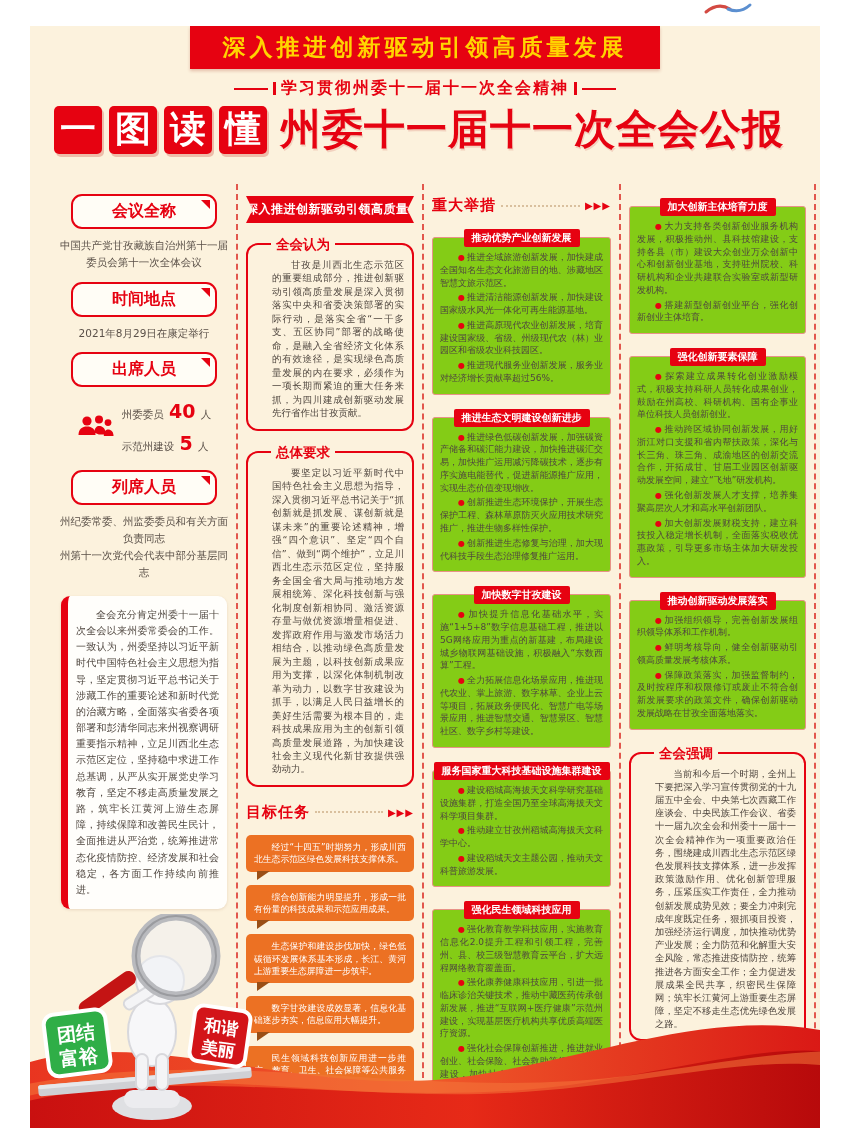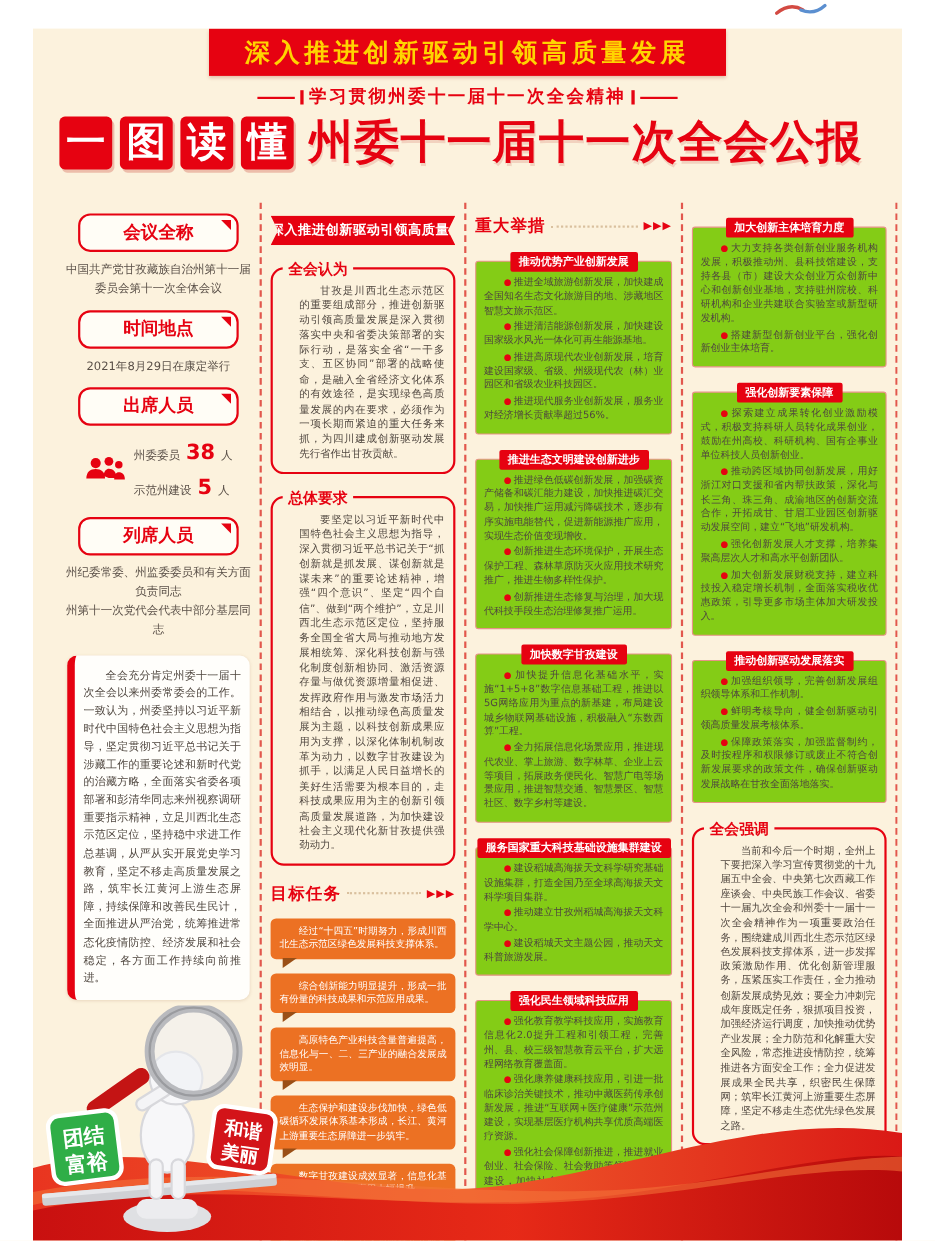--- a/index.html
+++ b/index.html
@@ -74,21 +74,21 @@
   .card p { text-indent:2em; }
 
   
   .ribbon {
     margin-top:12px; background:#e60211; color:#fff; font-size:12px; font-weight:bold;
     text-align:center; padding:5px 0; letter-spacing:.5px; white-space:nowrap;
     clip-path:polygon(0 0,100% 0,96% 50%,100% 100%,0 100%,4% 50%);
   }
   .outbox { position:relative; border:2px solid #e60211; border-radius:12px; margin-top:20px; padding:13px 8px 9px; }
   .outbox-title {
-    position:absolute; top:-9px; left:9px; background:#fcf2dd; color:#e60211;
+    position:absolute; top:-9px; left:23px; background:#fcf2dd; color:#e60211;
     font-size:13.5px; font-weight:bold; padding:0 5px; white-space:nowrap;
   }
   .outbox p { font-size:9.5px; line-height:1.42; color:#4f463f; text-indent:2em; text-align:justify;margin-left:16px; }
   .sec-head { display:flex; align-items:center; margin-top:16px; }
   .sec-title { color:#e60211; font-size:15px; font-weight:bold; letter-spacing:1px; white-space:nowrap; }
   .sec-dots { flex:1; border-bottom:2px dotted #d9c09e; height:1px; margin:0 5px; }
   .sec-arrows { color:#e60211; font-size:10px; letter-spacing:1px; white-space:nowrap; }
   .goal {
     position:relative; background:#ec7123; color:#fff; border-radius:5px;
     padding:6px 8px; font-size:8.8px; line-height:1.4; margin-top:13px;
@@ -164,21 +164,21 @@
           <circle cx="10" cy="8" r="4.6"></circle>
             <path d="M1.5 22c0-6 3.6-8.6 8.5-8.6s8.5 2.6 8.5 8.6z"></path>
           <circle cx="22" cy="6.4" r="4.0"></circle>
             <path d="M17 19.5c.8-4.6 2.8-6.4 5-6.4 3.8 0 6.8 2.6 6.8 8.4h-7z"></path>
           <circle cx="31" cy="9.6" r="3.4"></circle>
             <path d="M26.8 23c0-4.6 1.8-6.6 4.2-6.6 3.2 0 5.5 2.2 5.5 6.6z"></path>
         </svg>
         <div class="attend-lines">
           <div>
             <span>州委委员</span>
-            <span class="attend-num">38</span>
+            <span class="attend-num">40</span>
             <span>人</span>
           </div>
           <div>
             <span>示范州建设</span>
             <span class="attend-num">5</span>
             <span>人</span>
           </div>
         </div>
       </div>
 
@@ -207,21 +207,20 @@
       </div>
 
       <div class="sec-head">
         <span class="sec-title">目标任务</span>
         <span class="sec-dots"></span>
         <span class="sec-arrows">▶▶▶</span>
       </div>
 
       <div class="goal">经过“十四五”时期努力，形成川西北生态示范区绿色发展科技支撑体系。</div>
       <div class="goal">综合创新能力明显提升，形成一批有份量的科技成果和示范应用成果。</div>
-      <div class="goal">高原特色产业科技含量普遍提高，信息化与一、二、三产业的融合发展成效明显。</div>
       <div class="goal">生态保护和建设步伐加快，绿色低碳循环发展体系基本形成，长江、黄河上游重要生态屏障进一步筑牢。</div>
       <div class="goal">数字甘孜建设成效显著，信息化基础逐步夯实，信息应用大幅提升。</div>
       <div class="goal">民生领域科技创新应用进一步推广，教育、卫生、社会保障等公共服务能力和水平不断提高。</div>
       <div class="goal">社会治理创新能力进一步提升，社会治理现代化水平不断提高。</div>
 
     </div>
 
     <div class="col col3">
       <div class="sec-head" style="margin-top:12px;">
         <span class="sec-title">重大举措</span>

